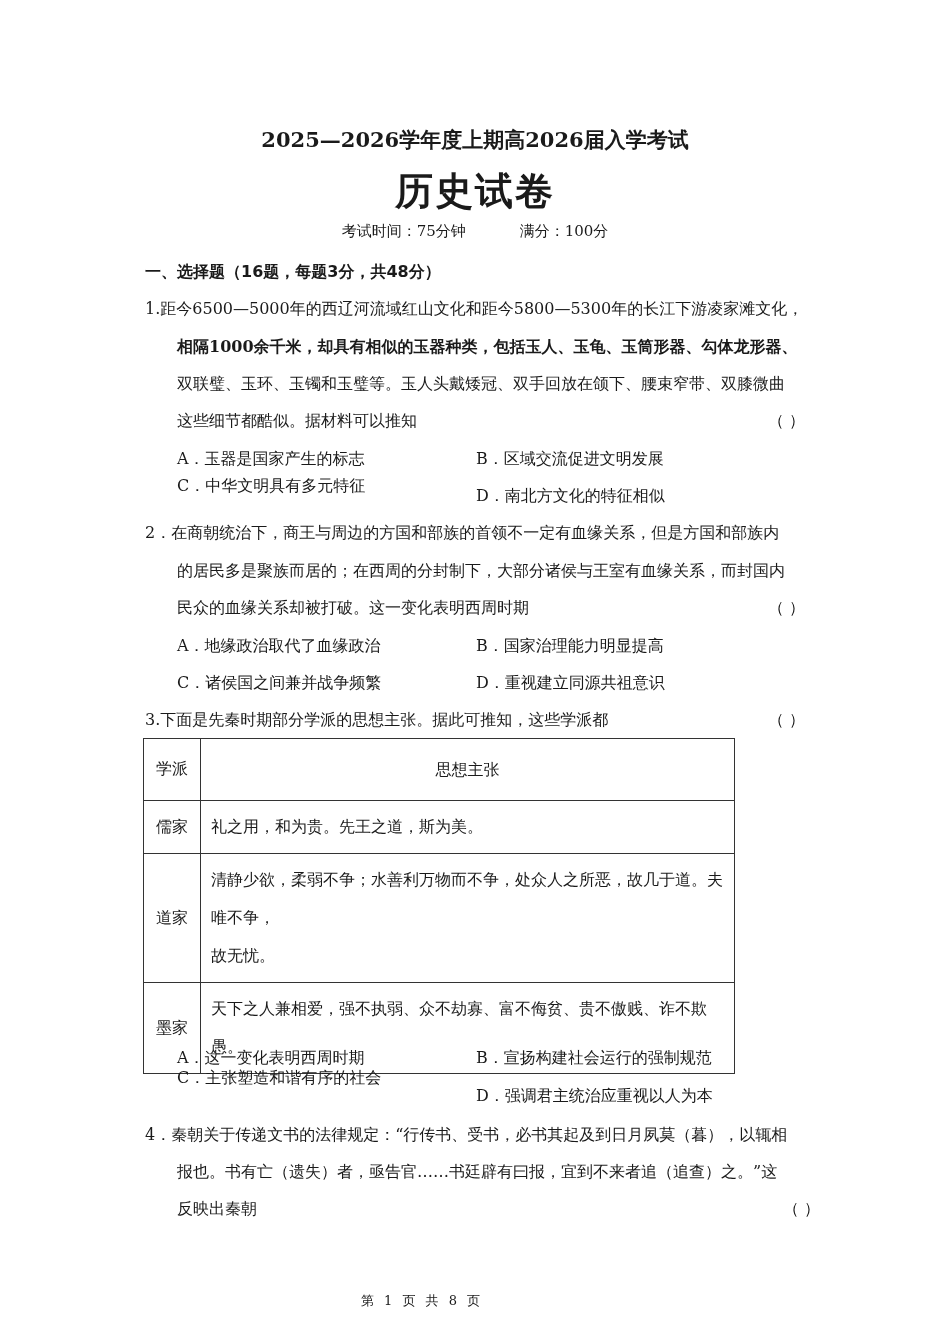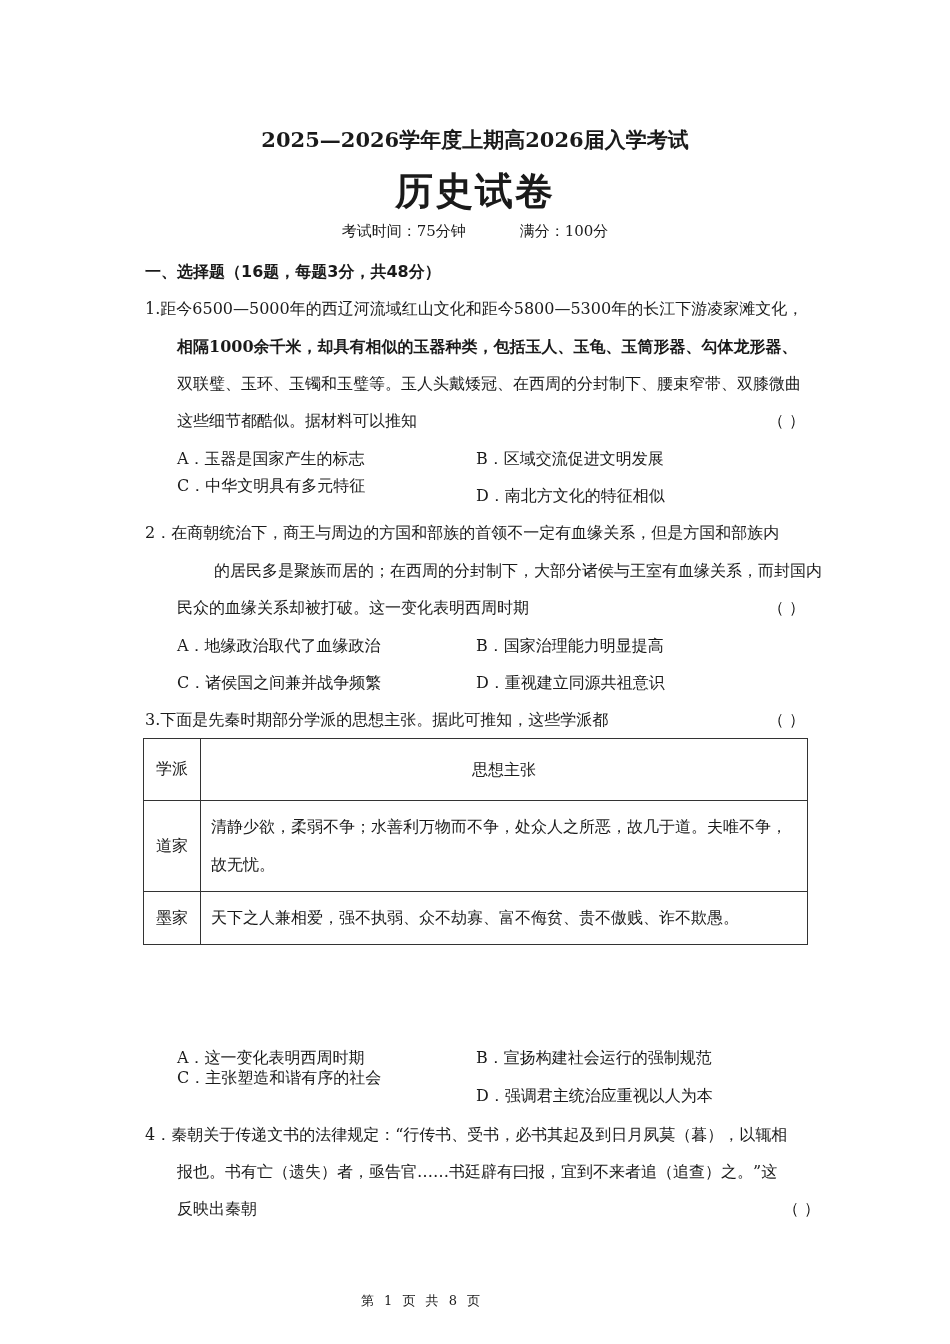--- a/index.html
+++ b/index.html
@@ -15,21 +15,21 @@
   .exam-meta span.gap { display: inline-block; width: 54px; }
   .section-title { left: 145px; top: 262px; font-size: 16px; font-weight: bold; font-family: "DejaVu Sans", "Liberation Sans", sans-serif; }
   .line { font-size: 16px; line-height: 20px; }
   .q-first { left: 145px; }
   .q-cont { left: 177px; }
   .bracket { left: 768px; font-size: 16px; }
   .opt { font-size: 16px; }
   .opt-a { left: 177px; }
   .opt-b { left: 476px; }
   table.schools {
-    position: absolute; left: 143px; top: 738px; width: 665px;
+    position: absolute; left: 143px; top: 738px; width: 592px;
     border-collapse: collapse; font-size: 16px;
   }
   table.schools td {
     border: 1.5px solid #333; padding: 7px 10px; vertical-align: middle;
   }
   table.schools td.name { width: 36px; text-align: center; padding: 0 10px; }
   table.schools td.idea { text-align: left; line-height: 38px; }
   table.schools tr.head td.idea { text-align: center; }
   .footer { left: 0; width: 844px; text-align: center; top: 1292px; font-size: 13px; letter-spacing: 3px; }
 </style>
@@ -40,49 +40,53 @@
 <div class="abs exam-title">历史试卷</div>
 <div class="abs exam-meta">
   <span>考试时间：75分钟</span><span class="gap"></span><span>满分：100分</span>
 </div>
 
 <div class="abs section-title">一、选择题（16题，每题3分，共48分）</div>
 
 <div>
   <div class="abs line q-first" style="top:299px;">1.距今6500—5000年的西辽河流域红山文化和距今5800—5300年的长江下游凌家滩文化，</div>
   <div class="abs line q-cont" style="top:337px;font-weight:bold;">相隔1000余千米，却具有相似的玉器种类，包括玉人、玉龟、玉筒形器、勾体龙形器、</div>
-  <div class="abs line q-cont" style="top:374px;">双联璧、玉环、玉镯和玉璧等。玉人头戴矮冠、在西周的分封制下、腰束窄带、双膝微曲</div>
+  <div class="abs line q-cont" style="top:374px;">双联璧、玉环、玉镯和玉璧等。玉人头戴矮冠、双手回放在颌下、腰束窄带、双膝微曲</div>
   <div class="abs line q-cont" style="top:411px;">这些细节都酷似。据材料可以推知</div>
   <div class="abs bracket" style="top:411px;">（    ）</div>
   <div class="abs opt opt-a" style="top:449px;">A．玉器是国家产生的标志</div>
   <div class="abs opt opt-b" style="top:449px;">B．区域交流促进文明发展</div>
   <div class="abs opt opt-a" style="top:476px;">C．中华文明具有多元特征</div>
   <div class="abs opt opt-b" style="top:486px;">D．南北方文化的特征相似</div>
 </div>
 
 <div>
   <div class="abs line q-first" style="top:523px;">2．在商朝统治下，商王与周边的方国和部族的首领不一定有血缘关系，但是方国和部族内</div>
-  <div class="abs line q-cont" style="top:561px;margin-left:37px;">的居民多是聚族而居的；在西周的分封制下，大部分诸侯与王室有血缘关系，而封国内</div>
+  <div class="abs line q-cont" style="top:561px;">的居民多是聚族而居的；在西周的分封制下，大部分诸侯与王室有血缘关系，而封国内</div>
   <div class="abs line q-cont" style="top:598px;">民众的血缘关系却被打破。这一变化表明西周时期</div>
   <div class="abs bracket" style="top:598px;">（    ）</div>
   <div class="abs opt opt-a" style="top:636px;">A．地缘政治取代了血缘政治</div>
   <div class="abs opt opt-b" style="top:636px;">B．国家治理能力明显提高</div>
   <div class="abs opt opt-a" style="top:673px;">C．诸侯国之间兼并战争频繁</div>
   <div class="abs opt opt-b" style="top:673px;">D．重视建立同源共祖意识</div>
 </div>
 
 <div>
   <div class="abs line q-first" style="top:710px;">3.下面是先秦时期部分学派的思想主张。据此可推知，这些学派都</div>
   <div class="abs bracket" style="top:710px;">（    ）</div>
 
   <table class="schools">
     <tbody>
         <tr class="head" style="height:62px;">
       <td class="name">学派</td>
       <td class="idea">思想主张</td>
+    </tr>
+    <tr style="height:51px;">
+      <td class="name">儒家</td>
+      <td class="idea">礼之用，和为贵。先王之道，斯为美。</td>
     </tr>
     <tr style="height:87px;">
       <td class="name">道家</td>
       <td class="idea">
         <div>清静少欲，柔弱不争；水善利万物而不争，处众人之所恶，故几于道。夫唯不争，</div>
         <div>故无忧。</div>
       </td>
     </tr>
     <tr style="height:51px;">
       <td class="name">墨家</td>

